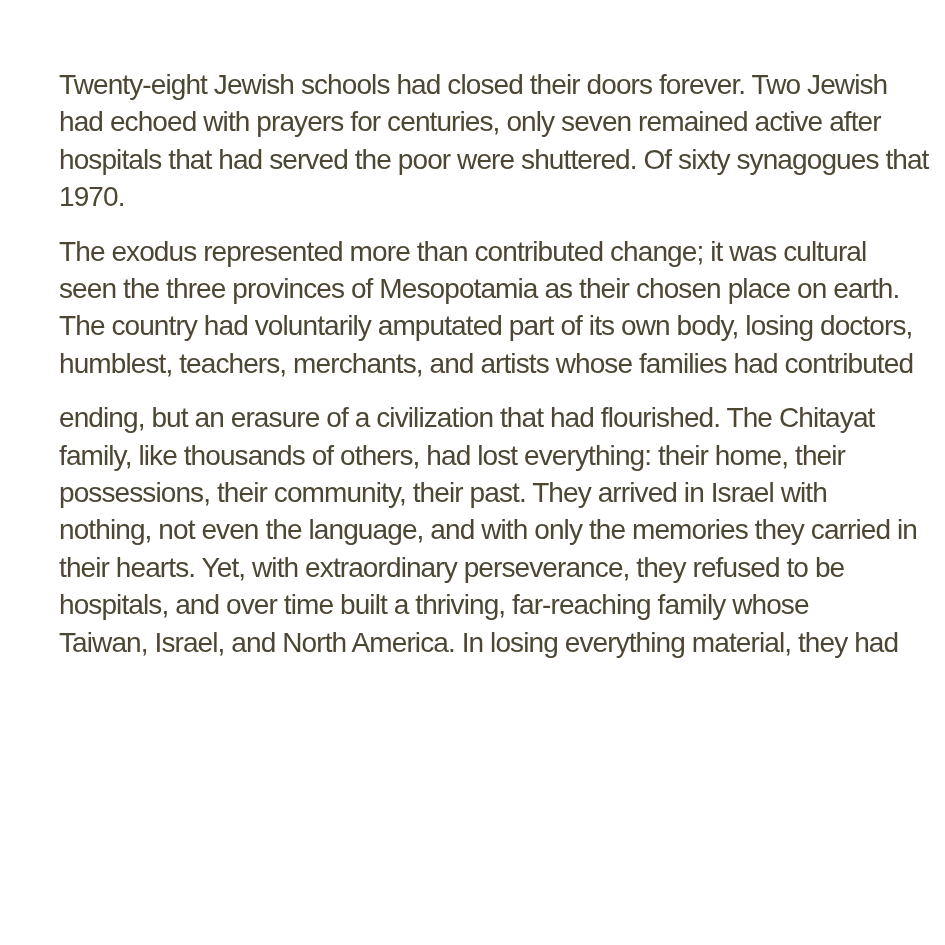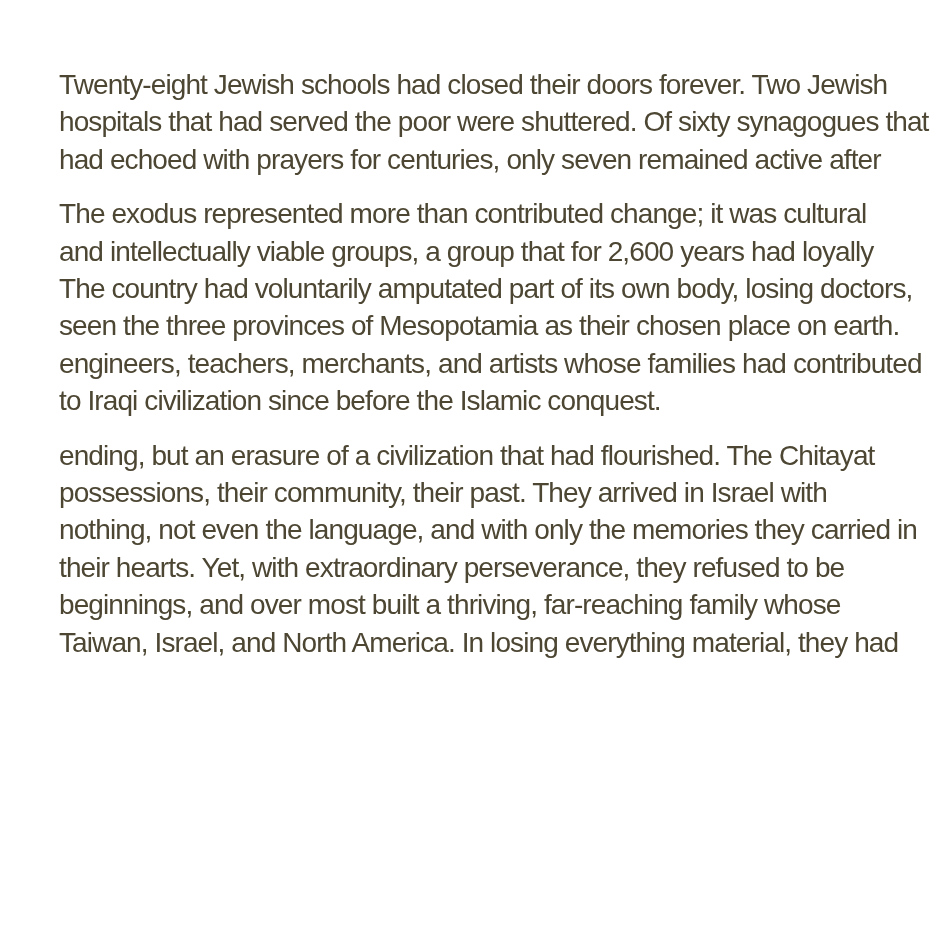--- a/index.html
+++ b/index.html
@@ -33,32 +33,32 @@
     display: block;
     white-space: nowrap;
   }
 </style>
 </head>
 <body style="--page-bg: #ffffff; --text-color: #4c4633;">
 
 <main class="text-block" id="text-block">
     <p class="paragraph">
       <span class="line">Twenty-eight Jewish schools had closed their doors forever. Two Jewish</span>
+      <span class="line">had echoed with prayers for centuries, only seven remained active after</span>
       <span class="line">hospitals that had served the poor were shuttered. Of sixty synagogues that</span>
-      <span class="line">had echoed with prayers for centuries, only seven remained active after</span>
+      <span class="line">1970.</span>
     </p>
     <p class="paragraph">
       <span class="line">The exodus represented more than contributed change; it was cultural</span>
-      <span class="line">and intellectually viable groups, a group that for 2,600 years had loyally</span>
+      <span class="line">seen the three provinces of Mesopotamia as their chosen place on earth.</span>
       <span class="line">The country had voluntarily amputated part of its own body, losing doctors,</span>
-      <span class="line">seen the three provinces of Mesopotamia as their chosen place on earth.</span>
-      <span class="line">engineers, teachers, merchants, and artists whose families had contributed</span>
-      <span class="line">to Iraqi civilization since before the Islamic conquest.</span>
+      <span class="line">humblest, teachers, merchants, and artists whose families had contributed</span>
     </p>
     <p class="paragraph">
       <span class="line">ending, but an erasure of a civilization that had flourished. The Chitayat</span>
+      <span class="line">family, like thousands of others, had lost everything: their home, their</span>
       <span class="line">possessions, their community, their past. They arrived in Israel with</span>
       <span class="line">nothing, not even the language, and with only the memories they carried in</span>
       <span class="line">their hearts. Yet, with extraordinary perseverance, they refused to be</span>
-      <span class="line">beginnings, and over most built a thriving, far-reaching family whose</span>
+      <span class="line">hospitals, and over time built a thriving, far-reaching family whose</span>
       <span class="line">Taiwan, Israel, and North America. In losing everything material, they had</span>
     </p>
   </main>
 
 </body></html>

